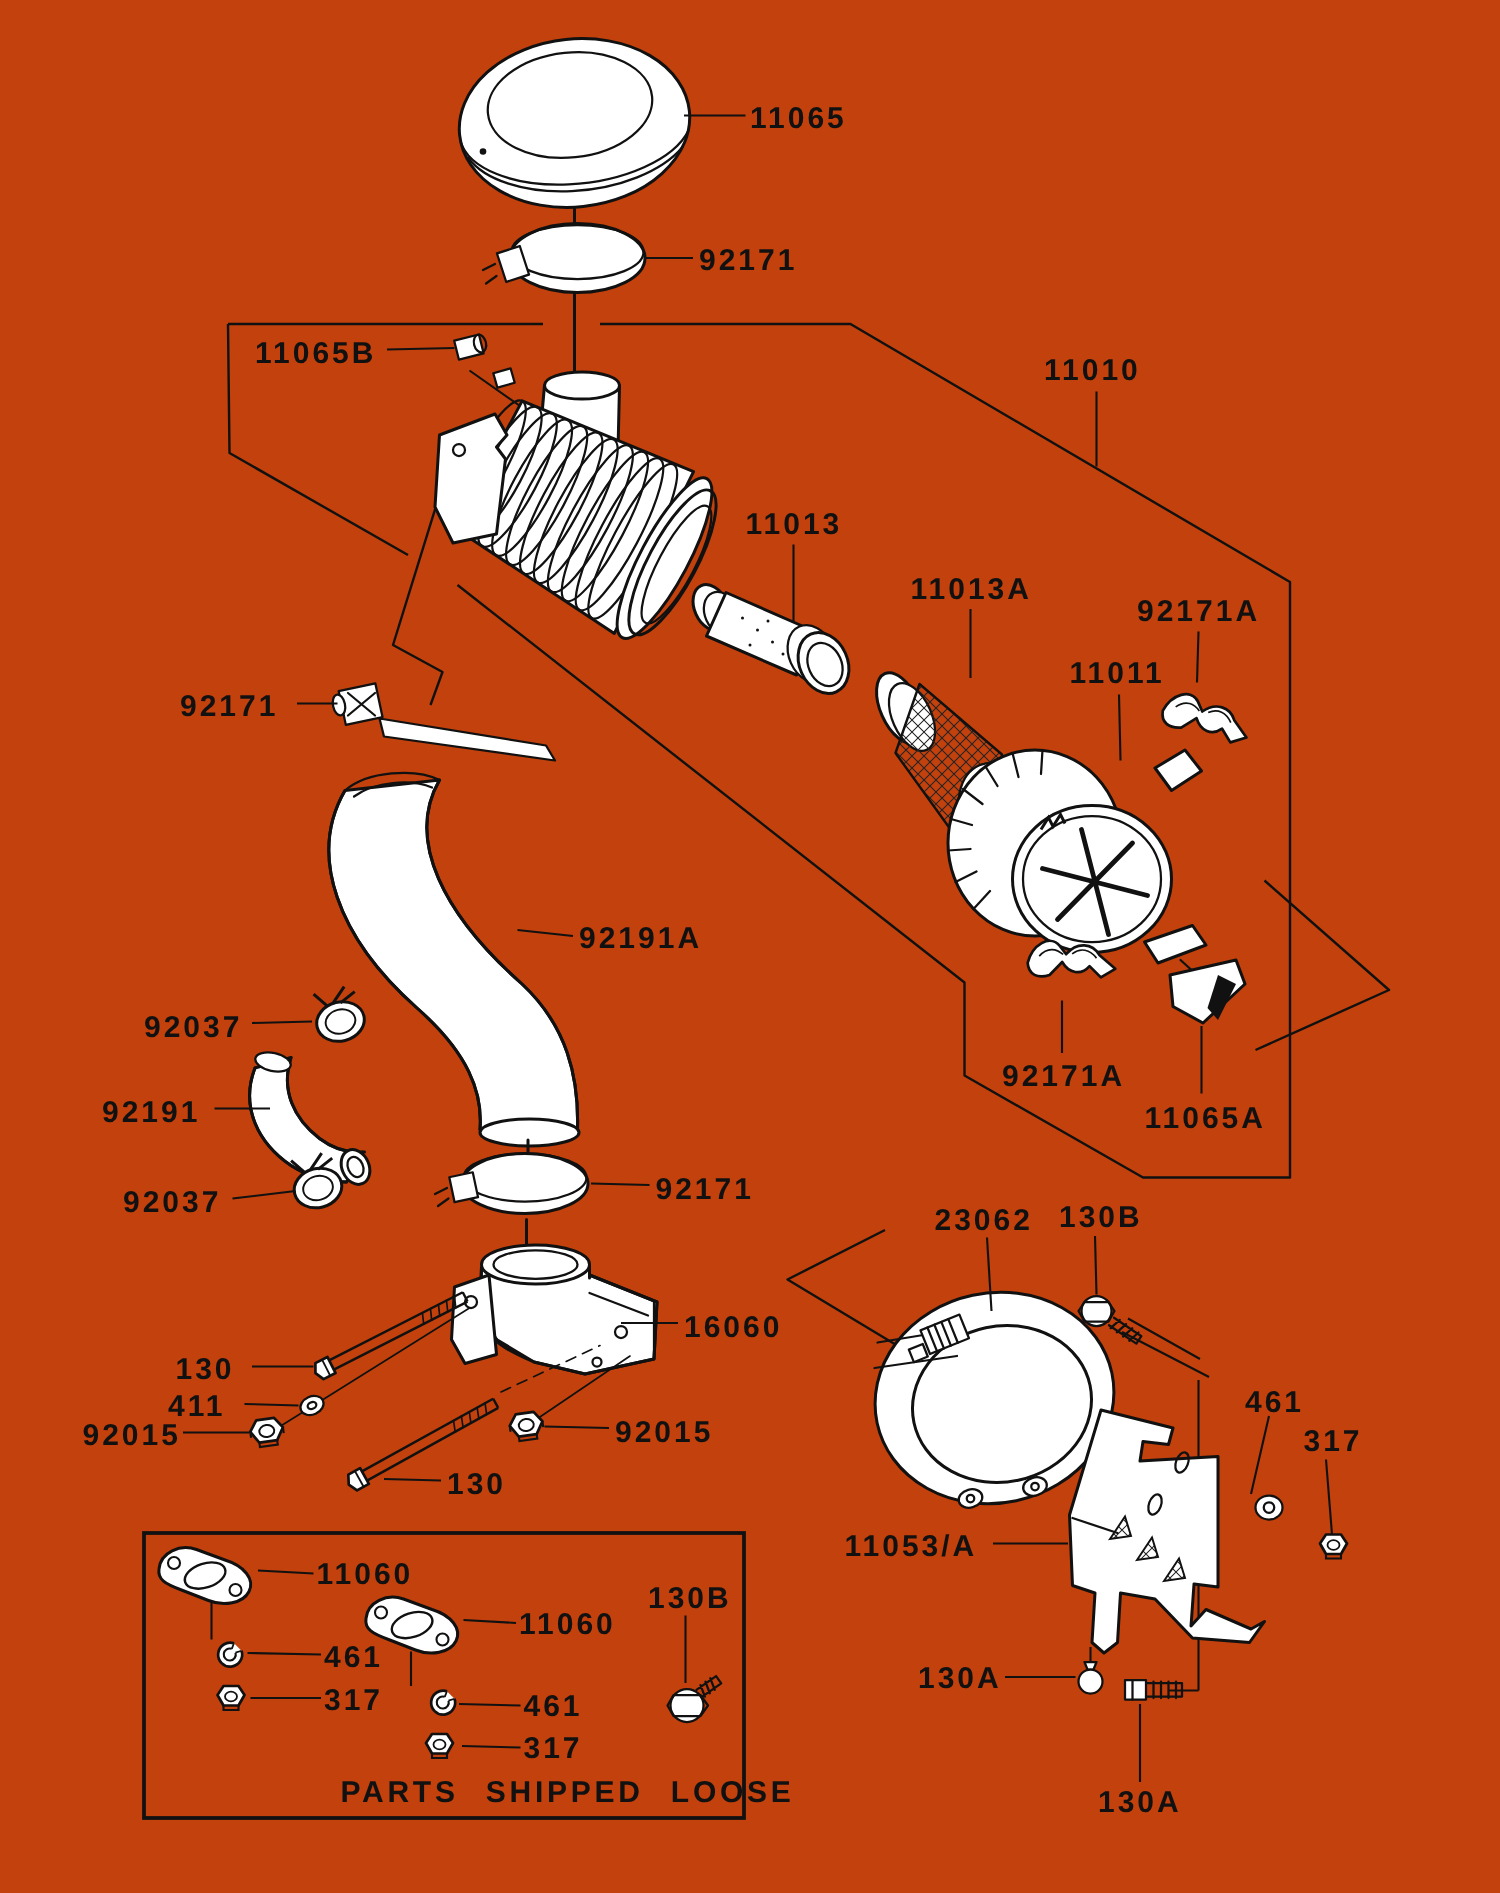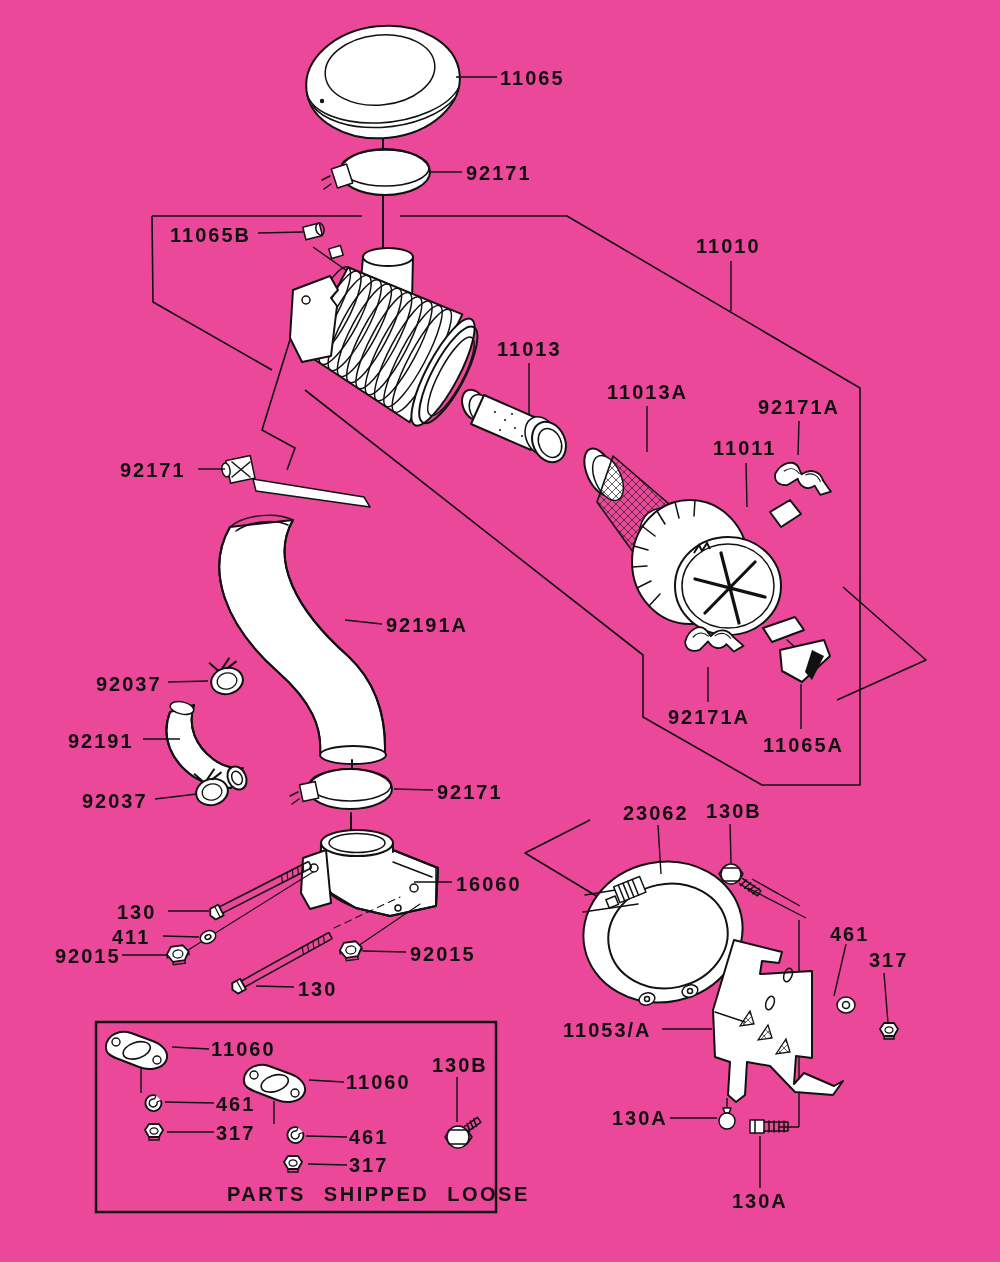--- a/index.html
+++ b/index.html
@@ -1,16 +1,16 @@
 <!DOCTYPE html>
 <html><head>
 <meta charset="utf-8">
 <style>
   html,body{margin:0;padding:0;background:#e8e8e8;}
-  .stage{width:1000px;height:1262px;background:#ec4899;position:relative;margin:0 auto;
+  .stage{width:1000px;height:1262px;background:#c2410c;position:relative;margin:0 auto;
          font-family:"Liberation Sans",sans-serif;}
   svg{display:block;}
   svg text{font:bold 20px "Liberation Sans",sans-serif;letter-spacing:2px;fill:#111;}
   svg text.caption{font-size:20px;letter-spacing:2.5px;word-spacing:10px;}
   .ln{stroke:#111;stroke-width:2;fill:none;stroke-linecap:round;stroke-linejoin:round;}
   .ln15{stroke:#111;stroke-width:1.5;fill:none;stroke-linecap:round;stroke-linejoin:round;}
   .lnth{stroke:#111;stroke-width:1.1;fill:none;stroke-linecap:round;}
   .wh{fill:#fff;stroke:#111;stroke-width:2;stroke-linejoin:round;}
   .wh15{fill:#fff;stroke:#111;stroke-width:1.5;stroke-linejoin:round;}
   .leader{stroke:#111;stroke-width:1.4;fill:none;}

